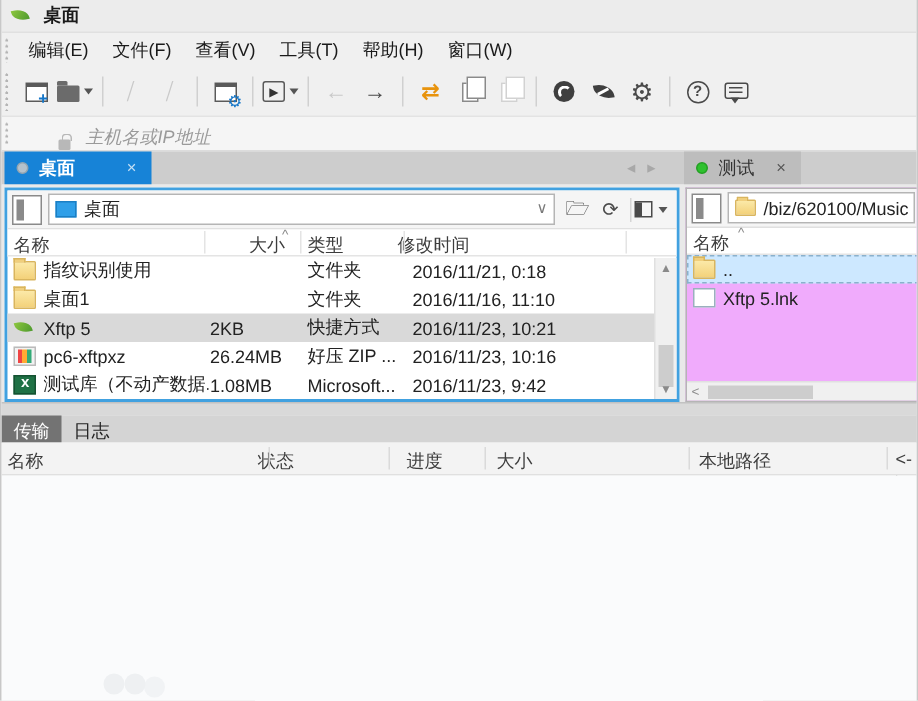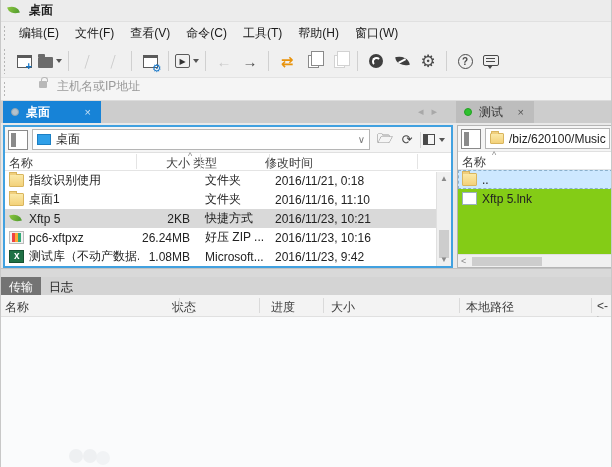--- a/index.html
+++ b/index.html
@@ -39,40 +39,40 @@
   .shellcircle { width:14px; height:14px; border-radius:50%; background:#3f3f3f; position:relative; }
   .shellcircle:before { content:""; position:absolute; left:3px; top:3px; width:5px; height:5px; border-radius:50%; border:2px solid #fff; border-color:#fff transparent transparent #fff; }
   .leafdark { width:13px; height:10px; background:#3f3f3f; border-radius:0 90% 0 90%; transform:rotate(-10deg); position:relative; }
   .leafdark:after{ content:""; position:absolute; left:2px; top:4px; width:8px; height:1.5px; background:#fff; transform:rotate(-18deg);}
   .helpcirc { width:15px; height:15px; border:1.5px solid #4a4a4a; border-radius:50%; display:flex; align-items:center; justify-content:center; font-size:10px; font-weight:bold; color:#4a4a4a; }
   .bubble { width:16px; height:11px; border:1.5px solid #4a4a4a; border-radius:2px; position:relative; margin-top:-2px; }
   .bubble:before { content:""; position:absolute; left:3px; bottom:-4px; width:0; height:0; border-left:3px solid transparent; border-right:3px solid transparent; border-top:4px solid #4a4a4a; }
   .bubble:after { content:""; position:absolute; left:2px; top:2px; width:9px; height:1px; background:#4a4a4a; box-shadow:0 3px 0 #4a4a4a; }
 
   
-  .addressbar { height:23px; background:#f5f5f5; border-bottom:1px solid #dcdcdc; display:flex; align-items:flex-start; padding-left:10px; position:relative; }
+  .addressbar { height:23px; background:#f5f5f5; border-bottom:1px solid #dcdcdc; display:flex; align-items:flex-end; padding-left:10px; position:relative;font-style:italic; }
   .lock { width:8px; height:7px; background:#b8b8b8; border-radius:1px; position:relative; margin:3px 10px 0 28px; }
   .lock:before { content:""; position:absolute; left:1.5px; top:-4px; width:5px; height:4px; border:1.5px solid #b8b8b8; border-bottom:none; border-radius:3px 3px 0 0; }
   .addr-ph { color:#9a9a9a; }
 
   
   .tabstrip { height:22px; background:#cdcdcd; position:relative; }
   .stab { position:absolute; top:0; height:22px; display:flex; align-items:center; padding:0 8px; }
   .stab-active { left:2px; width:98px; background:#1783d7; color:#fff; }
   .stab-inactive { left:455px; width:78px; background:#bdbdbd; color:#333; }
   .dot { width:8px; height:8px; border-radius:50%; margin-right:7px; }
   .dot-gray { background:#b5c2cc; border:1px solid #93a5b1; }
   .dot-green { background:#2fc12f; border:1px solid #23a023; }
   .tabx { margin-left:auto; font-size:11px; opacity:.75; padding:0 2px; }
   .navarrows { position:absolute; left:417px; top:4px; color:#a8a8a8; font-size:11px; letter-spacing:8px; }
 
   
   .main { position:absolute; left:0; top:123px; width:612px; height:145px; background:#e9e9e9; }
   .pane-left { position:absolute; left:2px; top:2px; width:450px; height:143px; border:2px solid #41a1e0; background:#fff; }
-  .pane-right { position:absolute; left:456px; top:2px; width:156px; height:143px; border:1px solid #b5b5b5; border-right:none; background:#84cc16; }
+  .pane-right { position:absolute; left:456px; top:2px; width:156px; height:143px; border:1px solid #b5b5b5; border-right:none; background:#f0abfc; }
   .pathrow { height:26px; background:#f5f5f5; border-bottom:1px solid #e0e0e0; display:flex; align-items:center; padding:2px 3px; }
   .sbtoggle { width:20px; height:20px; border:1px solid #8a8a8a; background:#fff; margin-right:4px; position:relative; flex:none; }
   .sbtoggle:before { content:""; position:absolute; left:2px; top:2px; width:5px; height:14px; background:#8a8a8a; }
   .combo { height:21px; border:1px solid #b5b5b5; background:#fff; display:flex; align-items:center; padding:0 4px; flex:1; min-width:0; }
   .combo .chev { margin-left:auto; color:#7a7a7a; font-size:10px; }
   .deskicon { width:14px; height:11px; background:#2f9fe8; border:1px solid #1b7fc4; margin-right:5px; flex:none; }
   .ficon { width:14px; height:11px; background:linear-gradient(#fbe9a8,#f3d179); border:1px solid #d9b55e; border-radius:1px; position:relative; margin-right:5px; flex:none; }
   .ficon:before { content:""; position:absolute; top:-3px; left:0; width:6px; height:2px; background:#f0cf7d; border:1px solid #d9b55e; border-bottom:none; border-radius:1px 1px 0 0; }
   .pathbtns { display:flex; align-items:center; margin-left:4px; flex:none; }
   .pbtn { width:22px; height:20px; display:flex; align-items:center; justify-content:center; color:#4a4a4a; font-size:13px; }
@@ -83,21 +83,21 @@
   .colheads { height:18px; border-bottom:1px solid #e4e4e4; position:relative; color:#3d3d3d; background:#fff; }
   .ch { position:absolute; top:2px; }
   .chsep { position:absolute; top:1px; bottom:1px; width:1px; background:#e4e4e4; }
   .sortmark { position:absolute; top:-2px; font-size:9px; color:#8a8a8a; }
 
   .filelist { position:relative; }
   .frow { height:19px; display:flex; align-items:center; position:relative; padding-left:4px; }
   .frow.sel-gray { background:#d9d9d9; }
   .frow.sel-blue { background:#cde8ff; outline:1px dashed #8ab0cc; outline-offset:-1px; }
   .fname { white-space:nowrap; overflow:hidden; }
-  .fsize { position:absolute; left:135px; width:50px; text-align:right; }
+  .fsize { position:absolute; left:135px; width:50px; }
   .ftype { position:absolute; left:200px; }
   .fdate { position:absolute; left:270px; }
 
   .icon16 { width:15px; height:13px; margin-right:5px; flex:none; position:relative; }
   .i-folder { background:linear-gradient(#fbe9a8,#f3d179); border:1px solid #d9b55e; border-radius:1px; }
   .i-folder:before { content:""; position:absolute; top:-3px; left:-1px; width:6px; height:2px; background:#f0cf7d; border:1px solid #d9b55e; border-bottom:none; }
   .i-leaf { background:transparent; }
   .i-leaf:before { content:""; position:absolute; left:1px; top:2px; width:11px; height:8px; background:linear-gradient(135deg,#8dc63f,#4e9a2e); border-radius:0 90% 0 90%; transform:rotate(-15deg); }
   .i-zip { background:#f2f2f2; border:1px solid #bbb; }
   .i-zip:before { content:""; position:absolute; inset:1px 2px; background:linear-gradient(90deg,#e44 33%,#fa3 33%,#fa3 66%,#3a7 66%); }
@@ -127,21 +127,20 @@
 <div class="titlebar">
   <div class="leaf"></div>
   <span class="title-session">桌面</span>
 </div>
 
 <div class="menubar">
   <div class="grip"></div>
   <span class="menu-item">编辑(E)</span>
   <span class="menu-item">文件(F)</span>
   <span class="menu-item">查看(V)</span>
-  <span class="menu-item">命令(C)</span>
   <span class="menu-item">工具(T)</span>
   <span class="menu-item">帮助(H)</span>
   <span class="menu-item">窗口(W)</span>
 </div>
 
 <div class="toolbar">
   <div class="grip"></div>
   <div class="tbtn">
       <div class="winframe">
         <div class="plusbadge">+</div>
@@ -242,21 +241,21 @@
         <div class="pbtn">
             <div class="viewsbox"></div>
             <div class="caret" style="margin-left:4px"></div>
           </div>
       </div>
     </div>
     <div class="colheads">
       <span class="ch" style="left:4px">名称</span>
       <span class="sortmark" style="left:183px">^</span>
       <span class="ch" style="left:135px; width:50px; text-align:right">大小</span>
-      <span class="ch" style="left:188px">类型</span>
+      <span class="ch" style="left:200px">类型</span>
       <span class="ch" style="left:260px">修改时间</span>
       <div class="chsep" style="left:131px"></div>
       <div class="chsep" style="left:195px"></div>
       <div class="chsep" style="left:264px"></div>
       <div class="chsep" style="left:412px"></div>
     </div>
     <div class="filelist" style="width:434px">
       <div class="frow">
         <div class="icon16 i-folder"></div>
         <span class="fname" style="max-width:110px">指纹识别使用</span>

